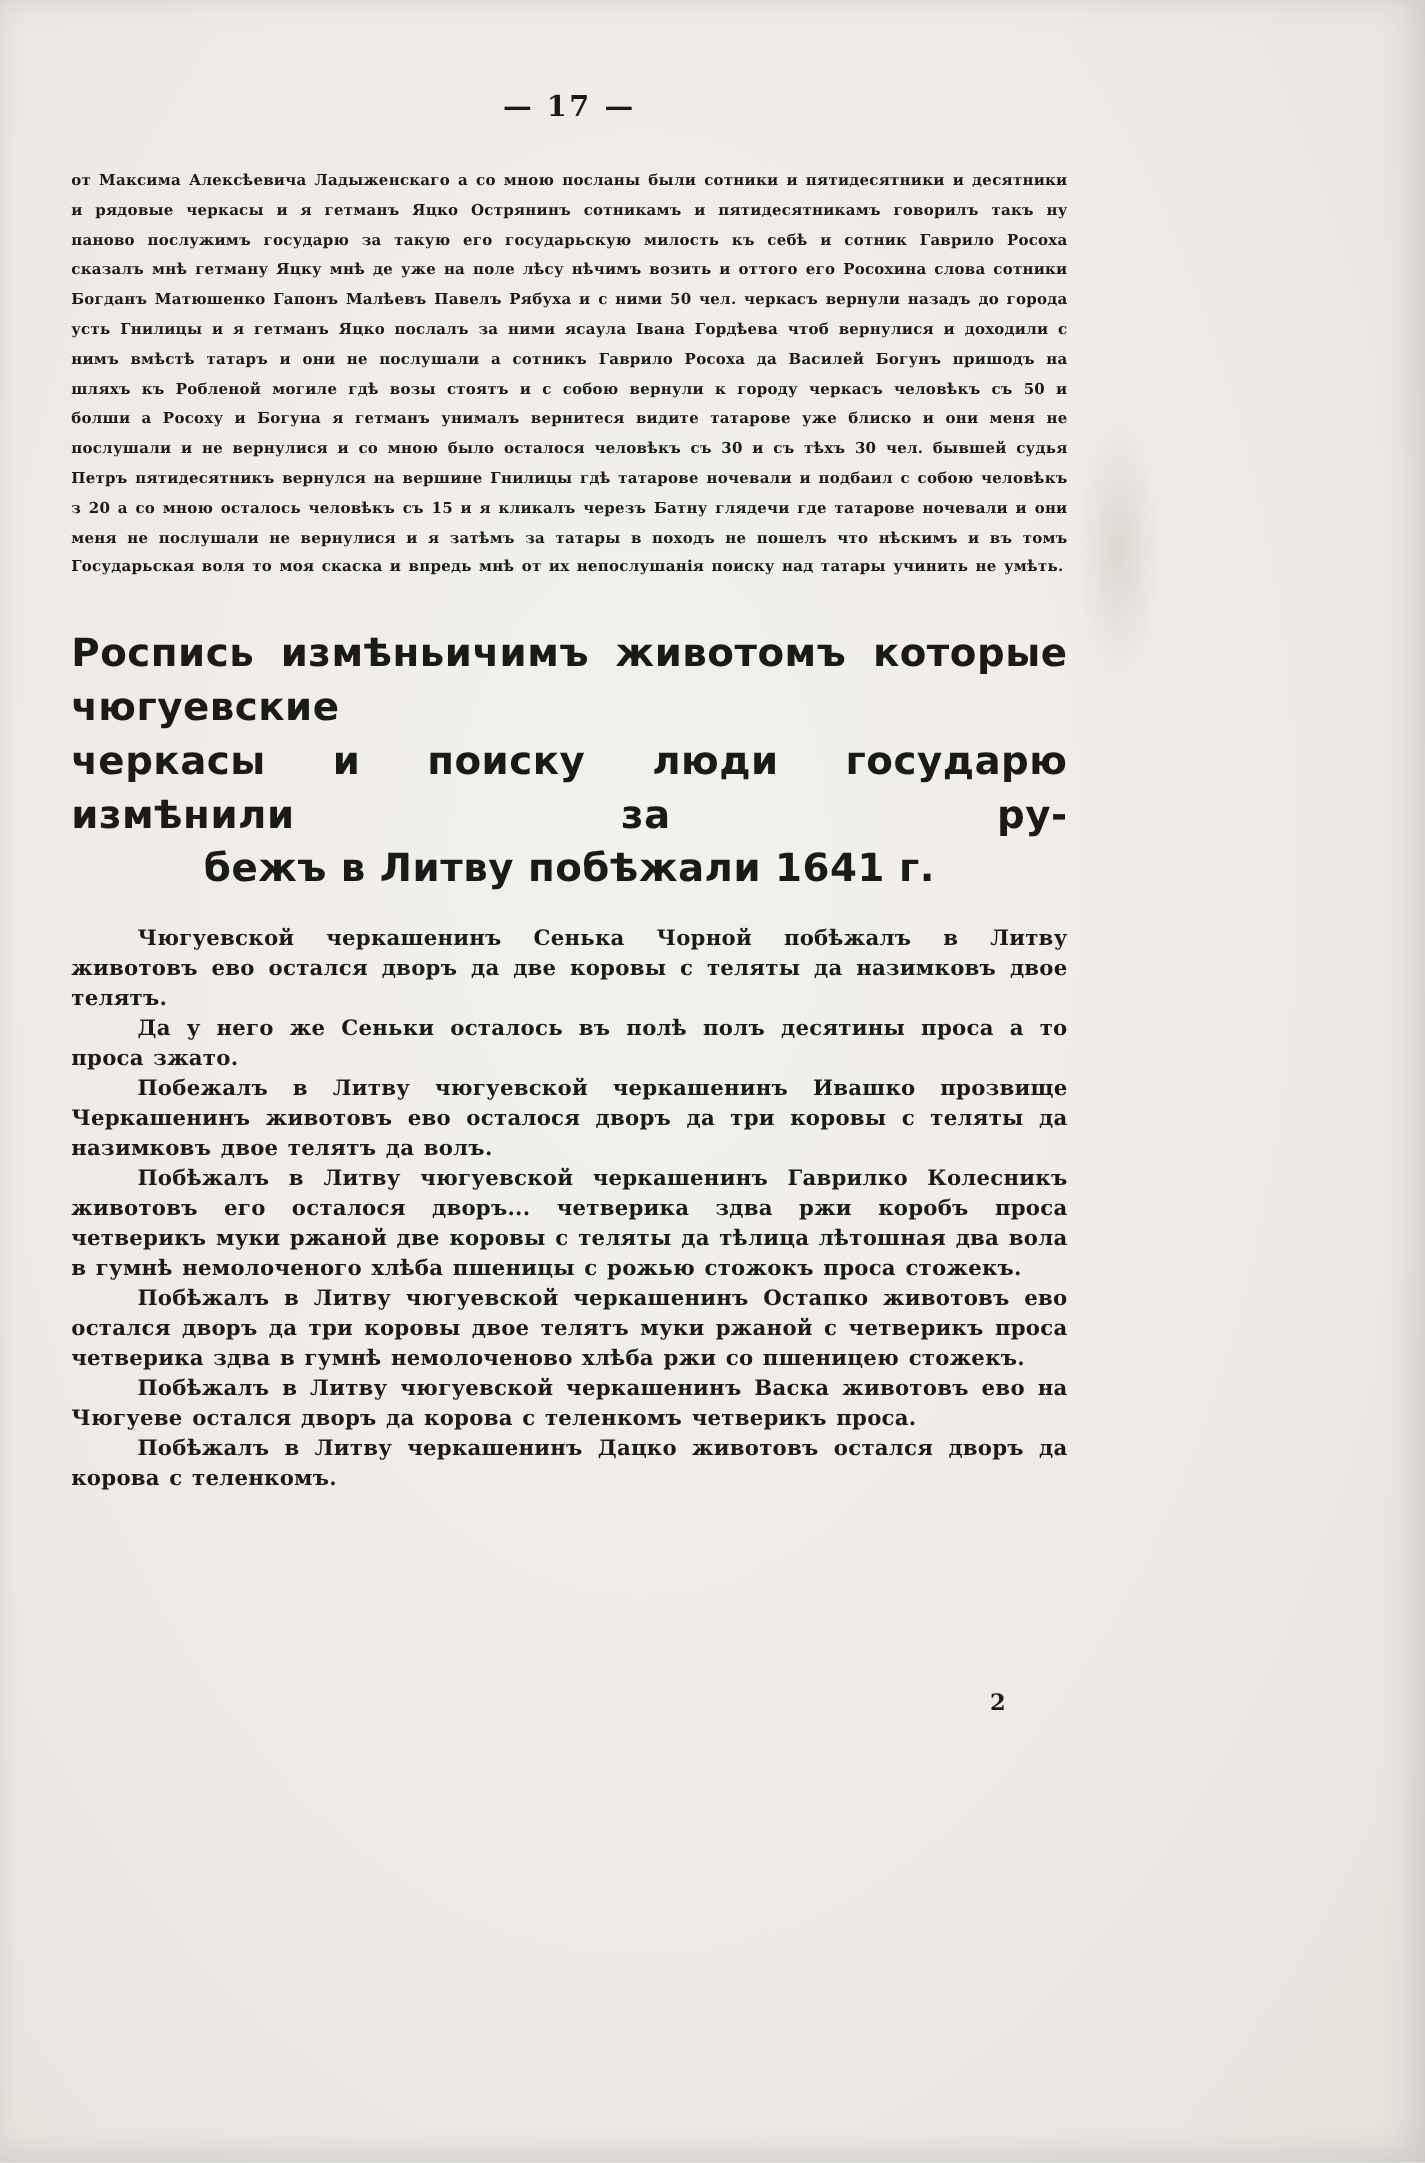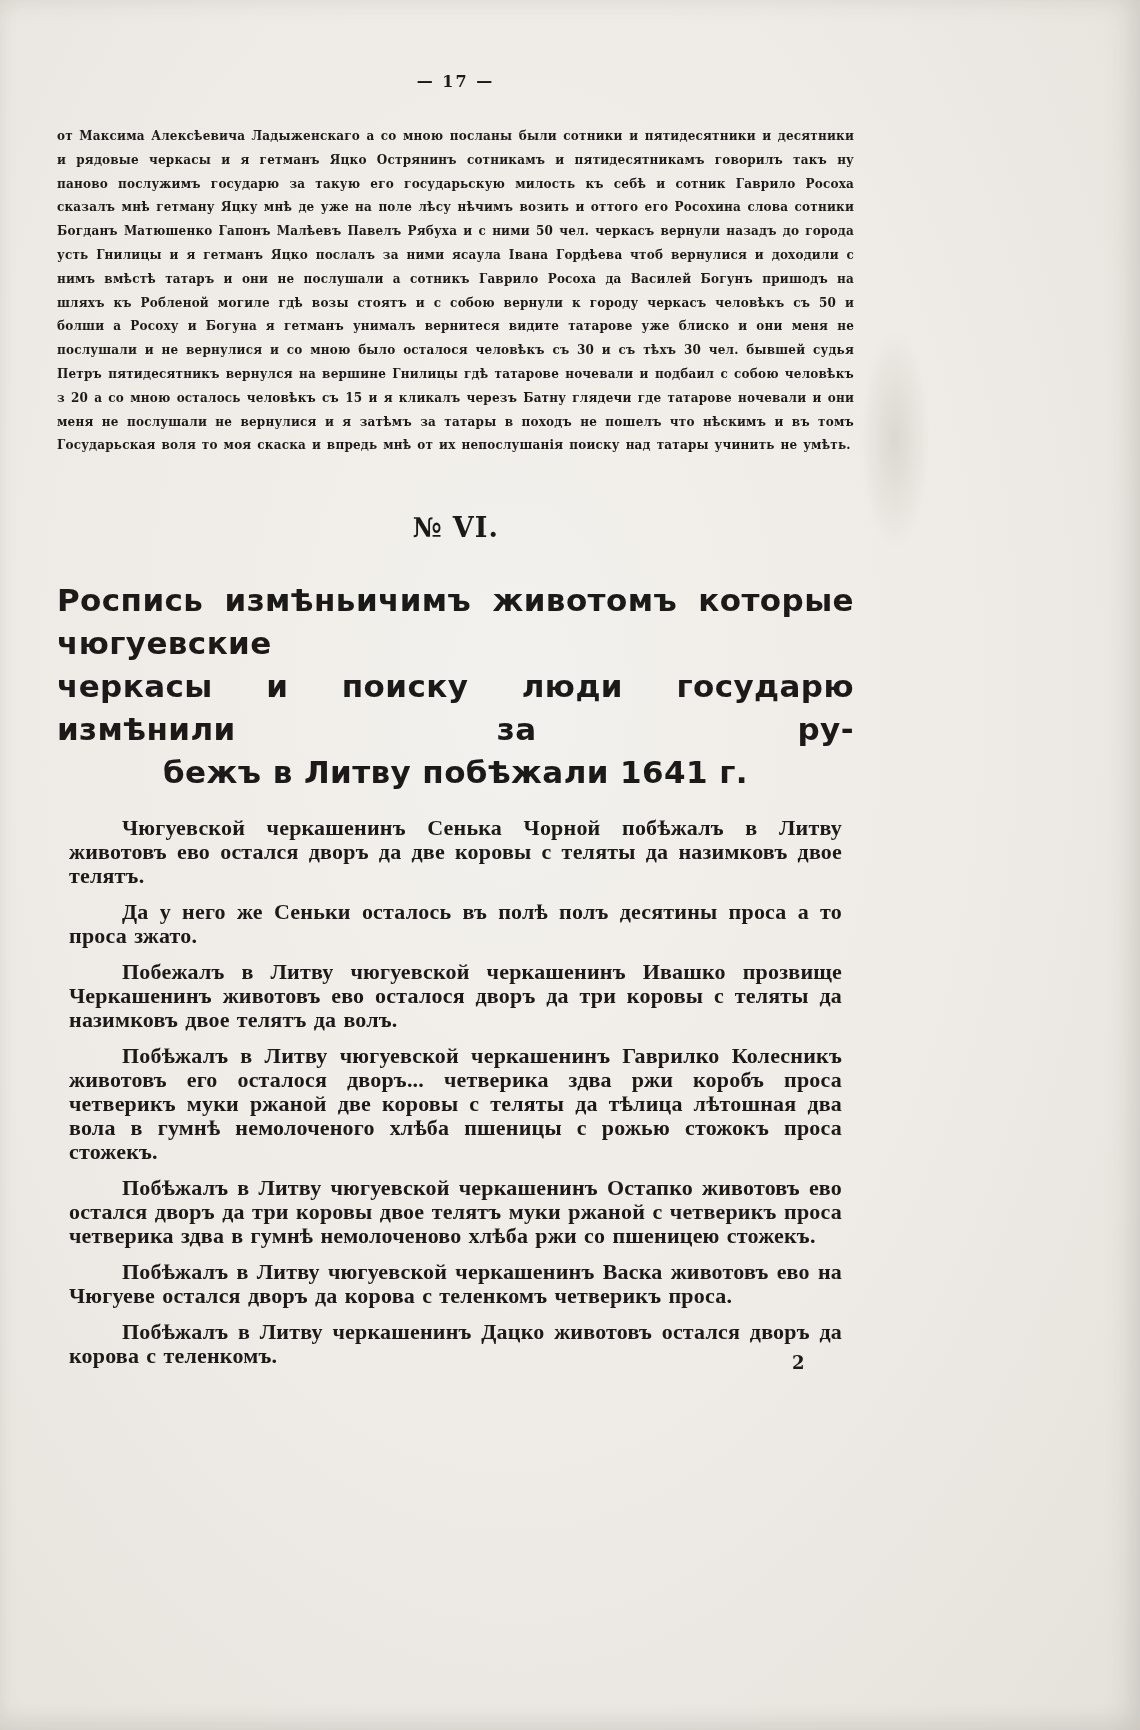--- a/index.html
+++ b/index.html
@@ -25,21 +25,21 @@
     filter: blur(2px);
   }
   .content {
     position: absolute;
     left: 57px;
     top: 72px;
     width: 797px;
   }
   .page-number {
     text-align: center;
-    font-size: 16px;
+    font-size: 23px;
     font-weight: 700;
     letter-spacing: 2px;
     margin-bottom: 34px;
   }
   .body-par {
     margin: 0;
     font-size: 12px;
     line-height: 23.8px;
     font-weight: 700;
     text-align: justify;
@@ -71,29 +71,28 @@
     display: block;
     text-align: justify;
     text-align-last: justify;
   }
   .title-line.last {
     text-align: left;
     text-align-last: center;
   }
   .entries { margin-top: 22px; }
   .entry {
-    margin: 12px;
-    font-size: 22px;
+    margin: 0;
+    font-size: 17px;
     line-height: 24px;
     font-weight: 700;
     text-align: justify;
     letter-spacing: .2px;
     word-spacing: 1.5px;
     text-indent: 53px;
-    font-family: Liberation Serif, serif;
   }
   .footer-number {
     position: absolute;
     left: 792px;
     top: 1352px;
     font-size: 18px;
     font-weight: 700;
   }
 </style>
 </head>
@@ -101,21 +100,20 @@
 
 <div class="page">
   <div class="artifact smudge"></div>
 
   <div class="content">
     <div class="page-number">— 17 —</div>
 
     <p class="body-par">от Максима Алексѣевича Ладыженскаго а со мною посланы были сотники и пятидесятники и десятники и рядовые черкасы и я гетманъ Яцко Острянинъ сотникамъ и пятидесятникамъ говорилъ такъ ну паново послужимъ государю за такую его государьскую милость къ себѣ и сотник Гаврило Росоха сказалъ мнѣ гетману Яцку мнѣ де уже на поле лѣсу нѣчимъ возить и оттого его Росохина слова сотники Богданъ Матюшенко Гапонъ Малѣевъ Павелъ Рябуха и с ними 50 чел. черкасъ вернули назадъ до города усть Гнилицы и я гетманъ Яцко послалъ за ними ясаула Івана Гордѣева чтоб вернулися и доходили с нимъ вмѣстѣ татаръ и они не послушали а сотникъ Гаврило Росоха да Василей Богунъ пришодъ на шляхъ къ Робленой могиле гдѣ возы стоятъ и с собою вернули к городу черкасъ человѣкъ съ 50 и болши а Росоху и Богуна я гетманъ унималъ вернитеся видите татарове уже блиско и они меня не послушали и не вернулися и со мною было осталося человѣкъ съ 30 и съ тѣхъ 30 чел. бывшей судья Петръ пятидесятникъ вернулся на вершине Гнилицы гдѣ татарове ночевали и подбаил с собою человѣкъ з 20 а со мною осталось человѣкъ съ 15 и я кликалъ черезъ Батну глядечи где татарове ночевали и они меня не послушали не вернулися и я затѣмъ за татары в походъ не пошелъ что нѣскимъ и въ томъ Государьская воля то моя скаска и впредь мнѣ от их непослушанія поиску над татары учинить не умѣть.</p>
 
 
-    <div class="section-number">№ VI.</div>
 
     <div class="section-title">
       <span class="title-line">Роспись измѣньичимъ животомъ которые чюгуевские</span>
       <span class="title-line">черкасы и поиску люди государю измѣнили за ру-</span>
       <span class="title-line last">бежъ в Литву побѣжали 1641 г.</span>
     </div>
 
     <div class="entries">
       <p class="entry">Чюгуевской черкашенинъ Сенька Чорной побѣжалъ в Литву животовъ ево остался дворъ да две коровы с теляты да назимковъ двое телятъ.</p>
       <p class="entry">Да у него же Сеньки осталось въ полѣ полъ десятины проса а то проса зжато.</p>

